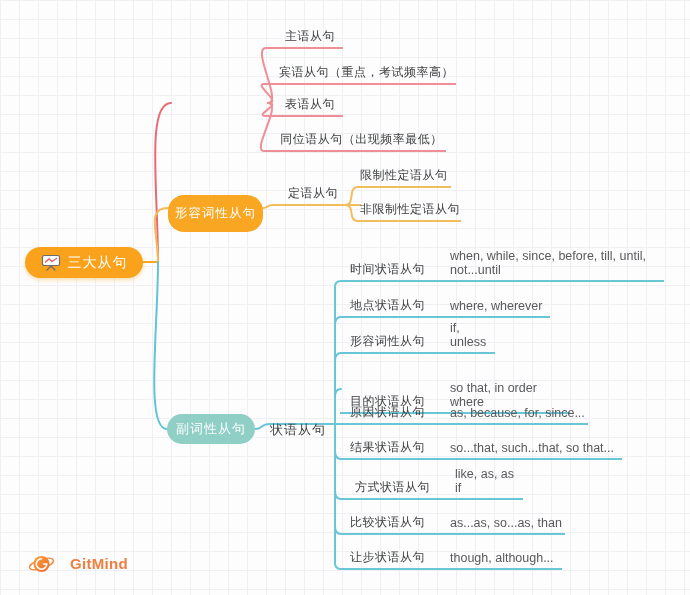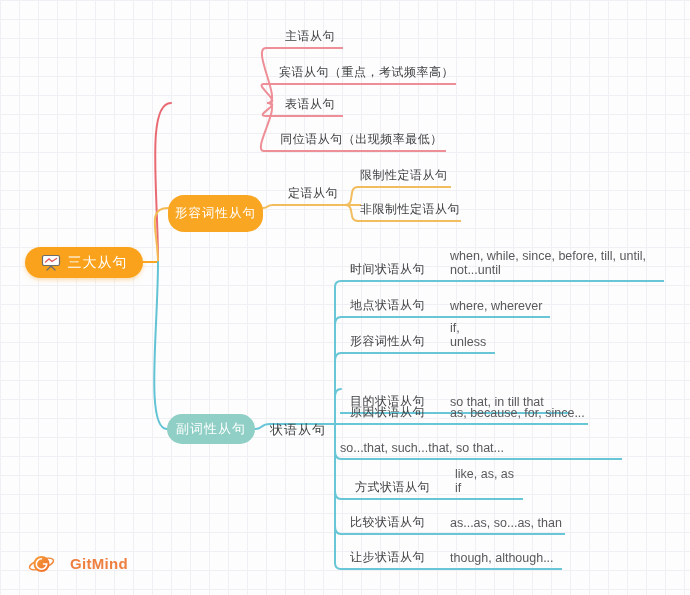--- a/index.html
+++ b/index.html
@@ -120,27 +120,28 @@
   <div class="row" style="left:340px;top:297px;width:210px;">
     <span class="cn">地点状语从句</span>
     <span class="en">where, wherever</span>
   </div>
   <div class="row" style="left:340px;top:333px;width:155px;">
     <span class="cn">形容词性从句</span>
     <span class="en">if, unless</span>
   </div>
   <div class="row" style="left:340px;top:369px;width:230px;margin-top:24px;">
     <span class="cn">目的状语从句</span>
-    <span class="en">so that, in till that</span>
+    <span class="en">so that, in order where</span>
   </div>
   <div class="row" style="left:340px;top:404px;width:248px;">
     <span class="cn">原因状语从句</span>
     <span class="en">as, because, for, since...</span>
   </div>
   <div class="row" style="left:340px;top:439px;width:282px;">
+    <span class="cn">结果状语从句</span>
     <span class="en">so...that, such...that, so that...</span>
   </div>
   <div class="row" style="left:340px;top:479px;width:183px;">
     <span class="cn" style="padding-left:15px;">方式状语从句</span>
     <span class="en">like, as, as if</span>
   </div>
   <div class="row" style="left:340px;top:514px;width:225px;">
     <span class="cn">比较状语从句</span>
     <span class="en">as...as, so...as, than</span>
   </div>

